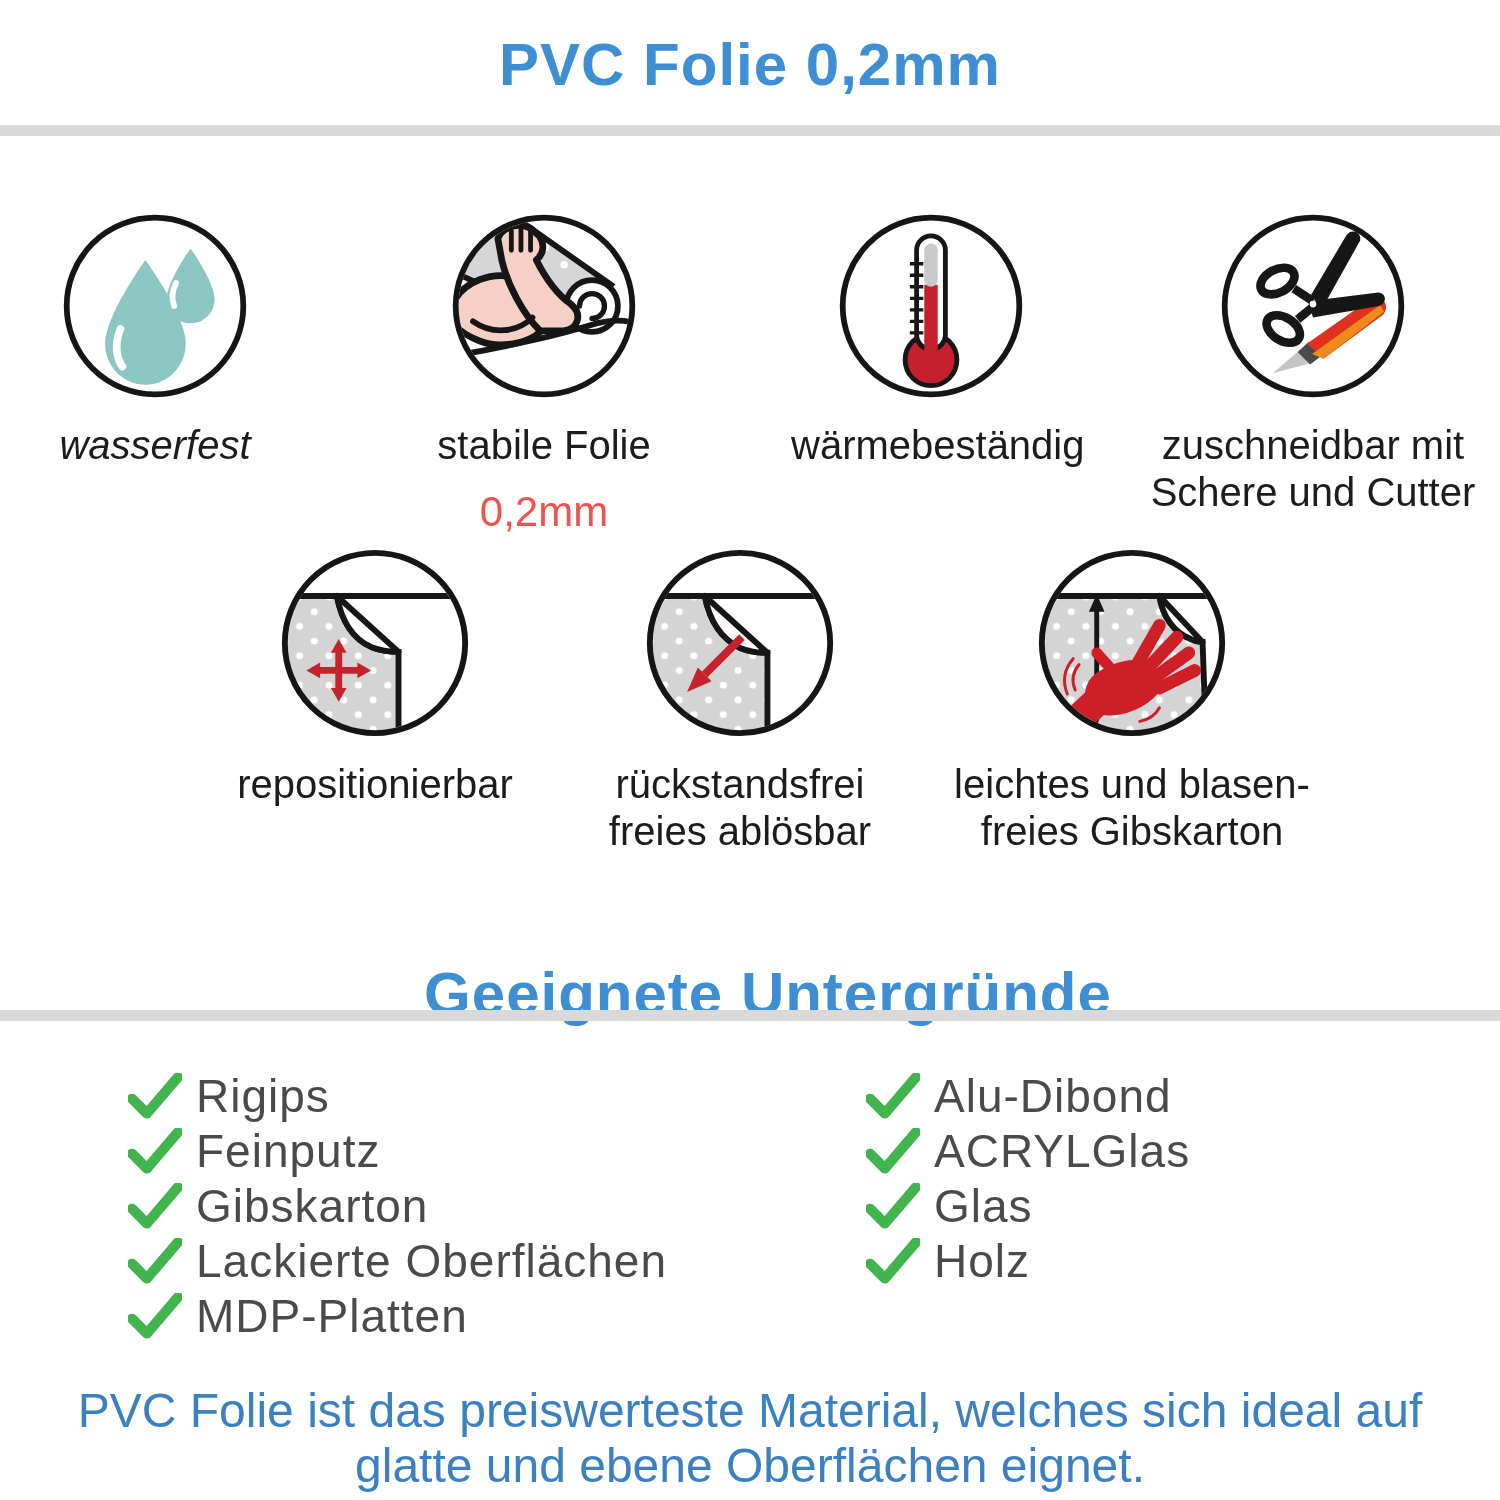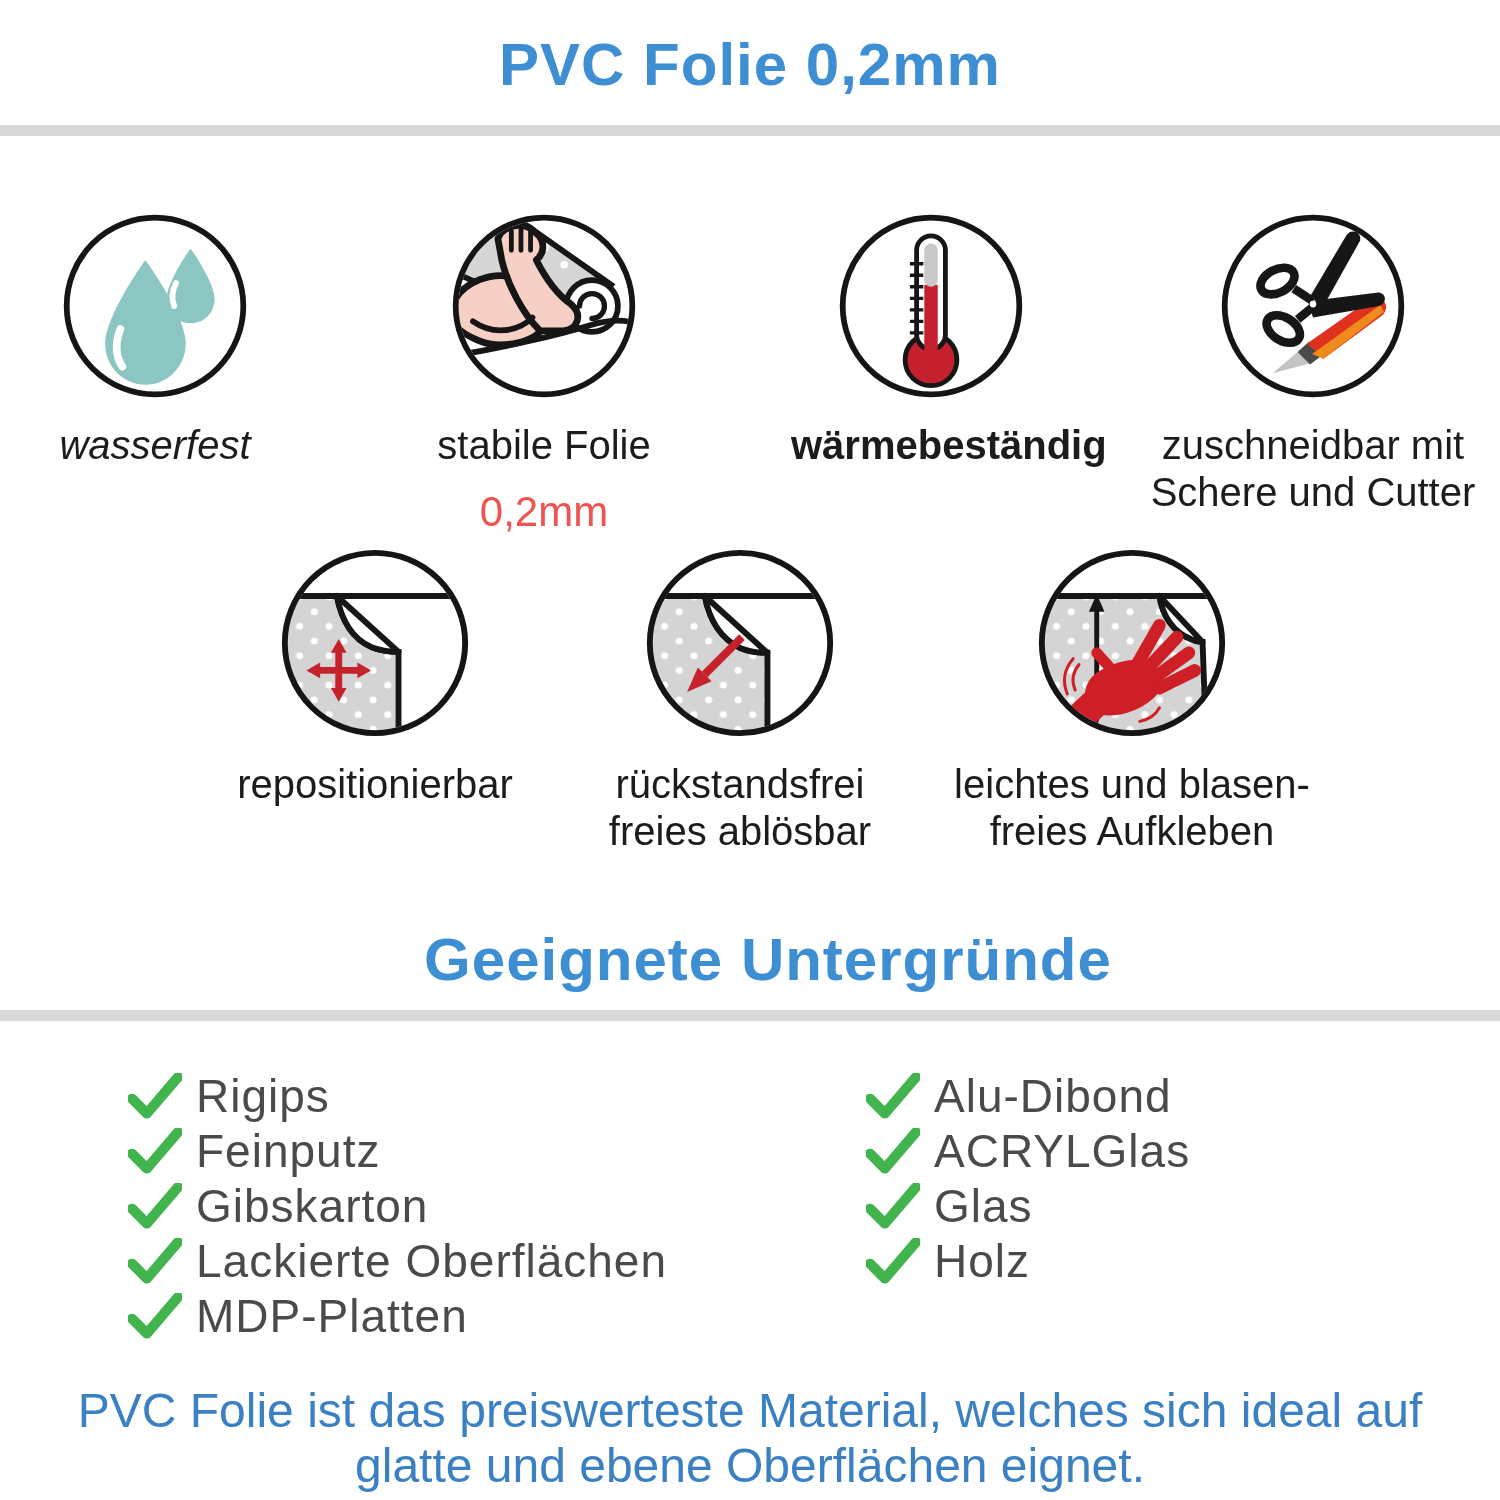--- a/index.html
+++ b/index.html
@@ -6,21 +6,21 @@
   .page {
     position:relative; width:1500px; height:1500px; background:#fff;
     font-family:"Liberation Sans", sans-serif; overflow:hidden;
   }
   .h-title {
     position:absolute; left:0; right:0; text-align:center;
     font-size:60px; line-height:70px; font-weight:700; letter-spacing:1px;
     color:var(--accent-blue,#3d8ed2);
   }
   #title1 { top:30px; }
-  #title2 { top:925px;padding-left:36px; }
+  #title2 { top:959px;padding-left:36px; }
   .divider { position:absolute; left:0; width:1500px; height:11px; background:var(--divider-gray,#d9d9d9); }
   #divider1 { top:125px; }
   #divider2 { top:1010px; }
 
   .feature { position:absolute; text-align:center; }
   .circle-icon { margin:0 auto; }
   .circle-icon.s1 { width:192px; height:192px; }
   .circle-icon.s2 { width:196px; height:196px; }
   .circle-icon svg { width:100%; height:100%; display:block; }
   .f-label { margin-top:20px; font-size:40px; line-height:47px; color:var(--label-black,#1c1c1c); }
@@ -92,21 +92,21 @@
         </g>
         <circle cx="100" cy="100" r="92" fill="none" stroke="#151515" stroke-width="6"></circle>
       </svg>
     </div>
     <div class="f-label">
       <div>stabile Folie</div>
     </div>
     <div class="f-note">0,2mm</div>
   </div>
 
-  <div class="feature" style="left:791px; top:210px; width:280px;font-weight:bold;">
+  <div class="feature" style="left:791px; top:210px; width:280px;">
     <div class="circle-icon s1">
       <svg viewBox="0 0 200 200">
         <circle cx="100" cy="100" r="92" fill="#fff" stroke="#151515" stroke-width="6"></circle>
         <circle cx="100" cy="156" r="27" fill="#c5202e" stroke="#161616" stroke-width="5"></circle>
         <rect x="85" y="27" width="30" height="118" rx="15" fill="#fff" stroke="#161616" stroke-width="5"></rect>
         <rect x="93" y="78" width="14" height="84" fill="#c5202e"></rect>
         <rect x="93" y="35" width="14" height="45" rx="7" fill="#c9c9c9"></rect>
         <path d="M78 56 H92 M78 68 H92 M78 80 H92 M78 92 H92 M78 104 H92 M78 116 H92 M78 128 H92" stroke="#161616" stroke-width="3.5"></path>
       </svg>
     </div>
@@ -221,21 +221,21 @@
             <path d="M80 128 L64 110" stroke-width="11" stroke-linecap="round" fill="none"></path>
           </g>
           <path d="M46 122 q-10 12 -4 26 M40 116 q-14 16 -6 36" stroke="#ce1f27" stroke-width="3" fill="none" stroke-linecap="round"></path>
           <path d="M108 180 q14 -3 20 -14" stroke="#ce1f27" stroke-width="3" fill="none" stroke-linecap="round"></path>
         </g>
         <circle cx="100" cy="100" r="92" fill="none" stroke="#151515" stroke-width="6"></circle>
       </svg>
     </div>
     <div class="f-label">
       <div>leichtes und blasen-</div>
-      <div>freies Aufkleben</div>
+      <div>freies Gibskarton</div>
     </div>
   </div>
 
   <div class="h-title" id="title2">Geeignete Untergründe</div>
   <div class="divider" id="divider2"></div>
 
   <div class="check-list" style="left:128px; top:1068px;">
     <div class="check-row">
       <svg viewBox="0 0 40 34">
           <polyline points="3,19 14,30 37,3" fill="none" stroke="#42b44d" stroke-width="7.5" stroke-linecap="round" stroke-linejoin="round"></polyline>

